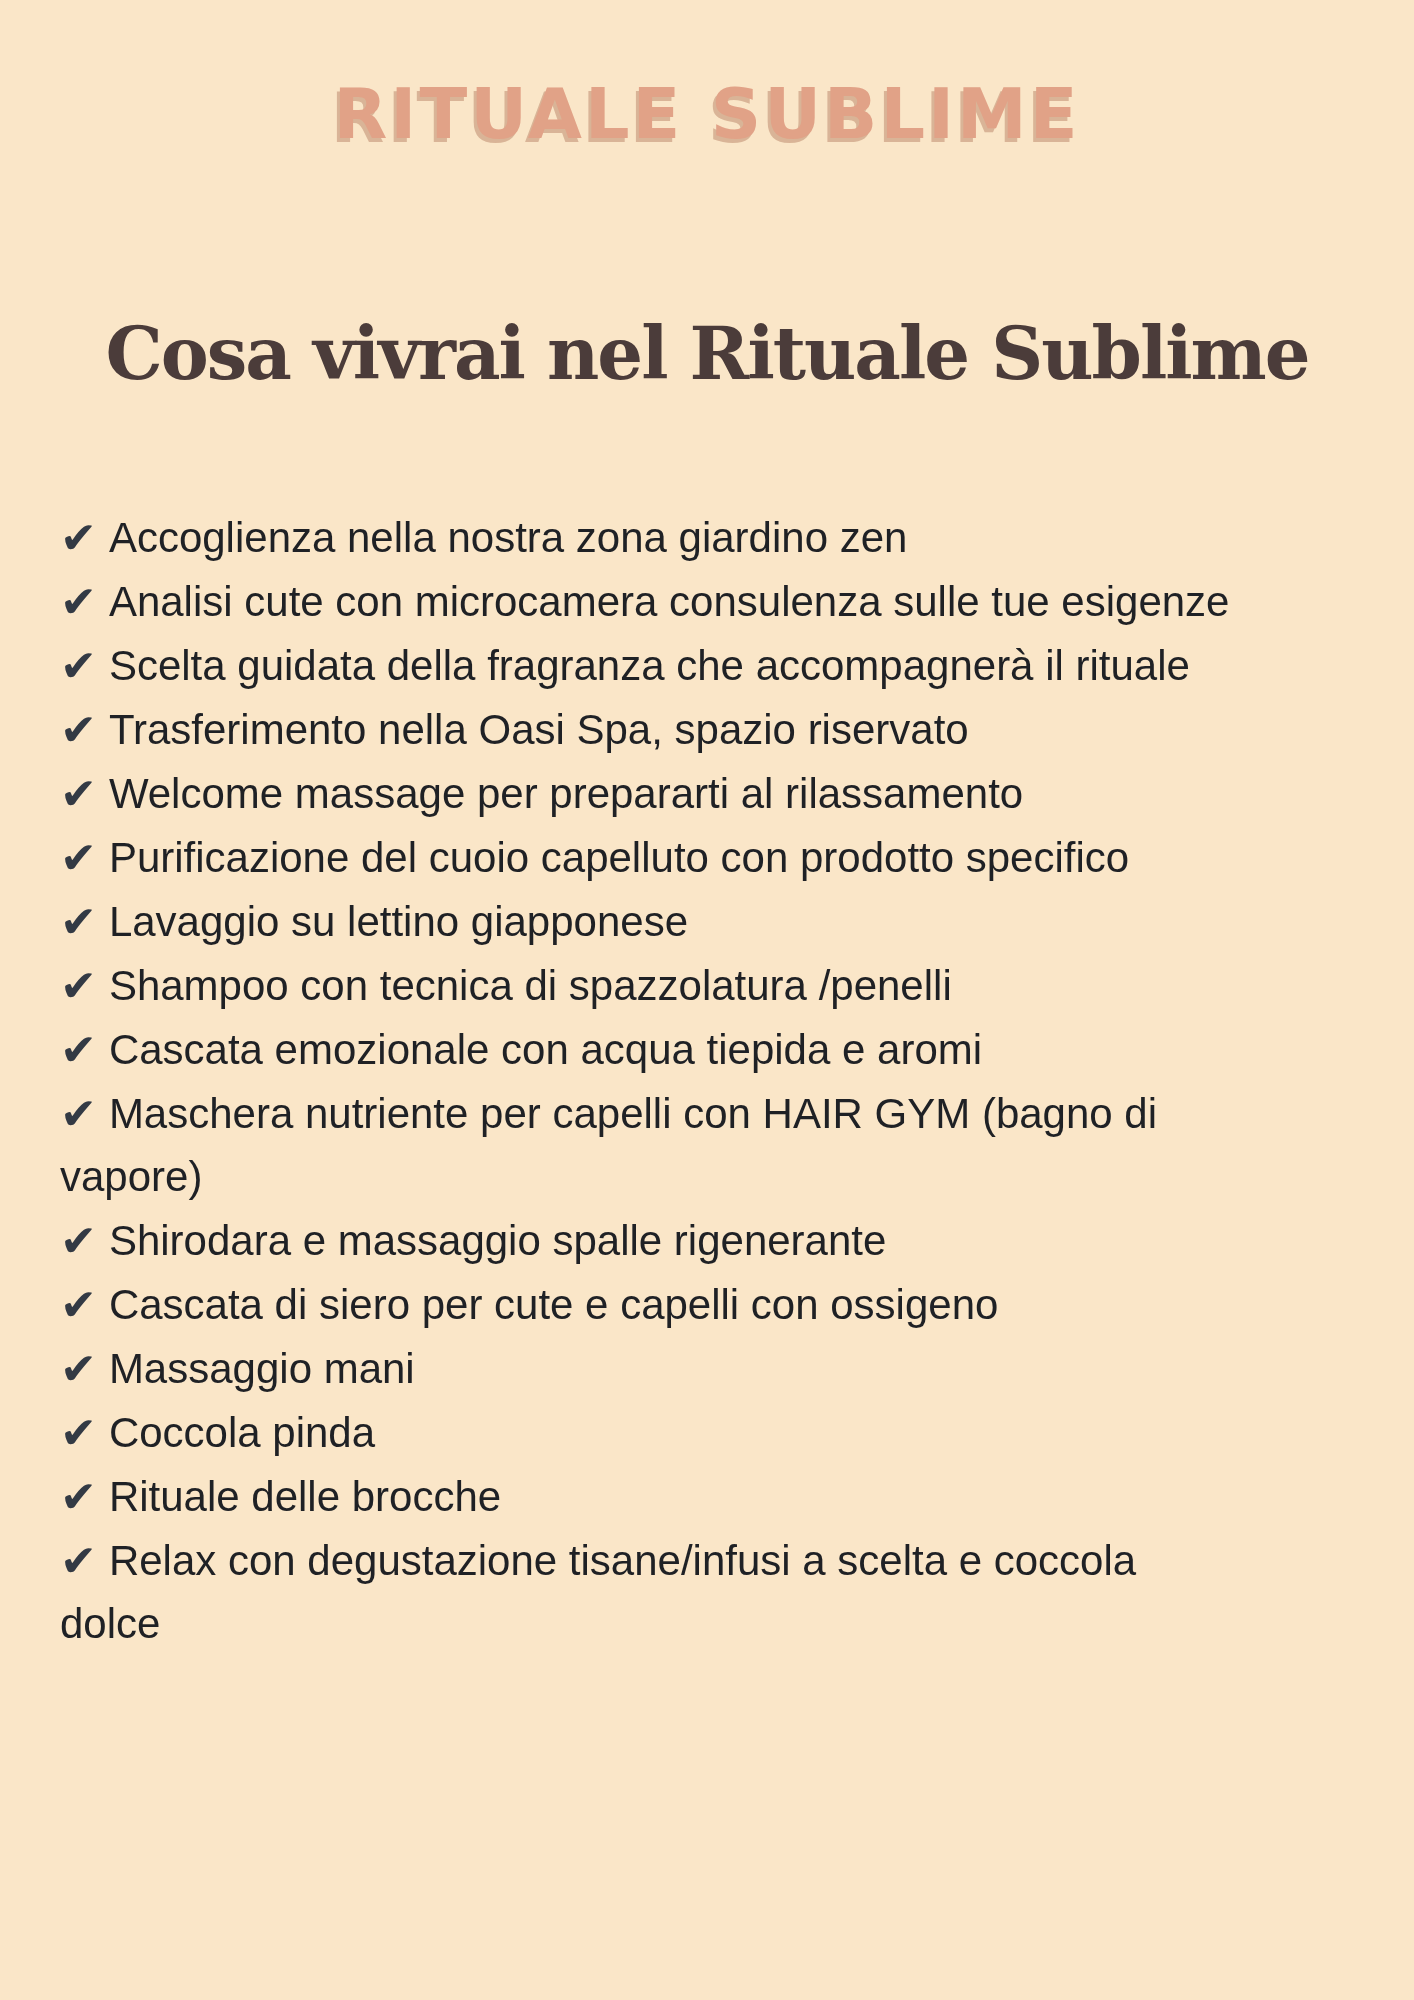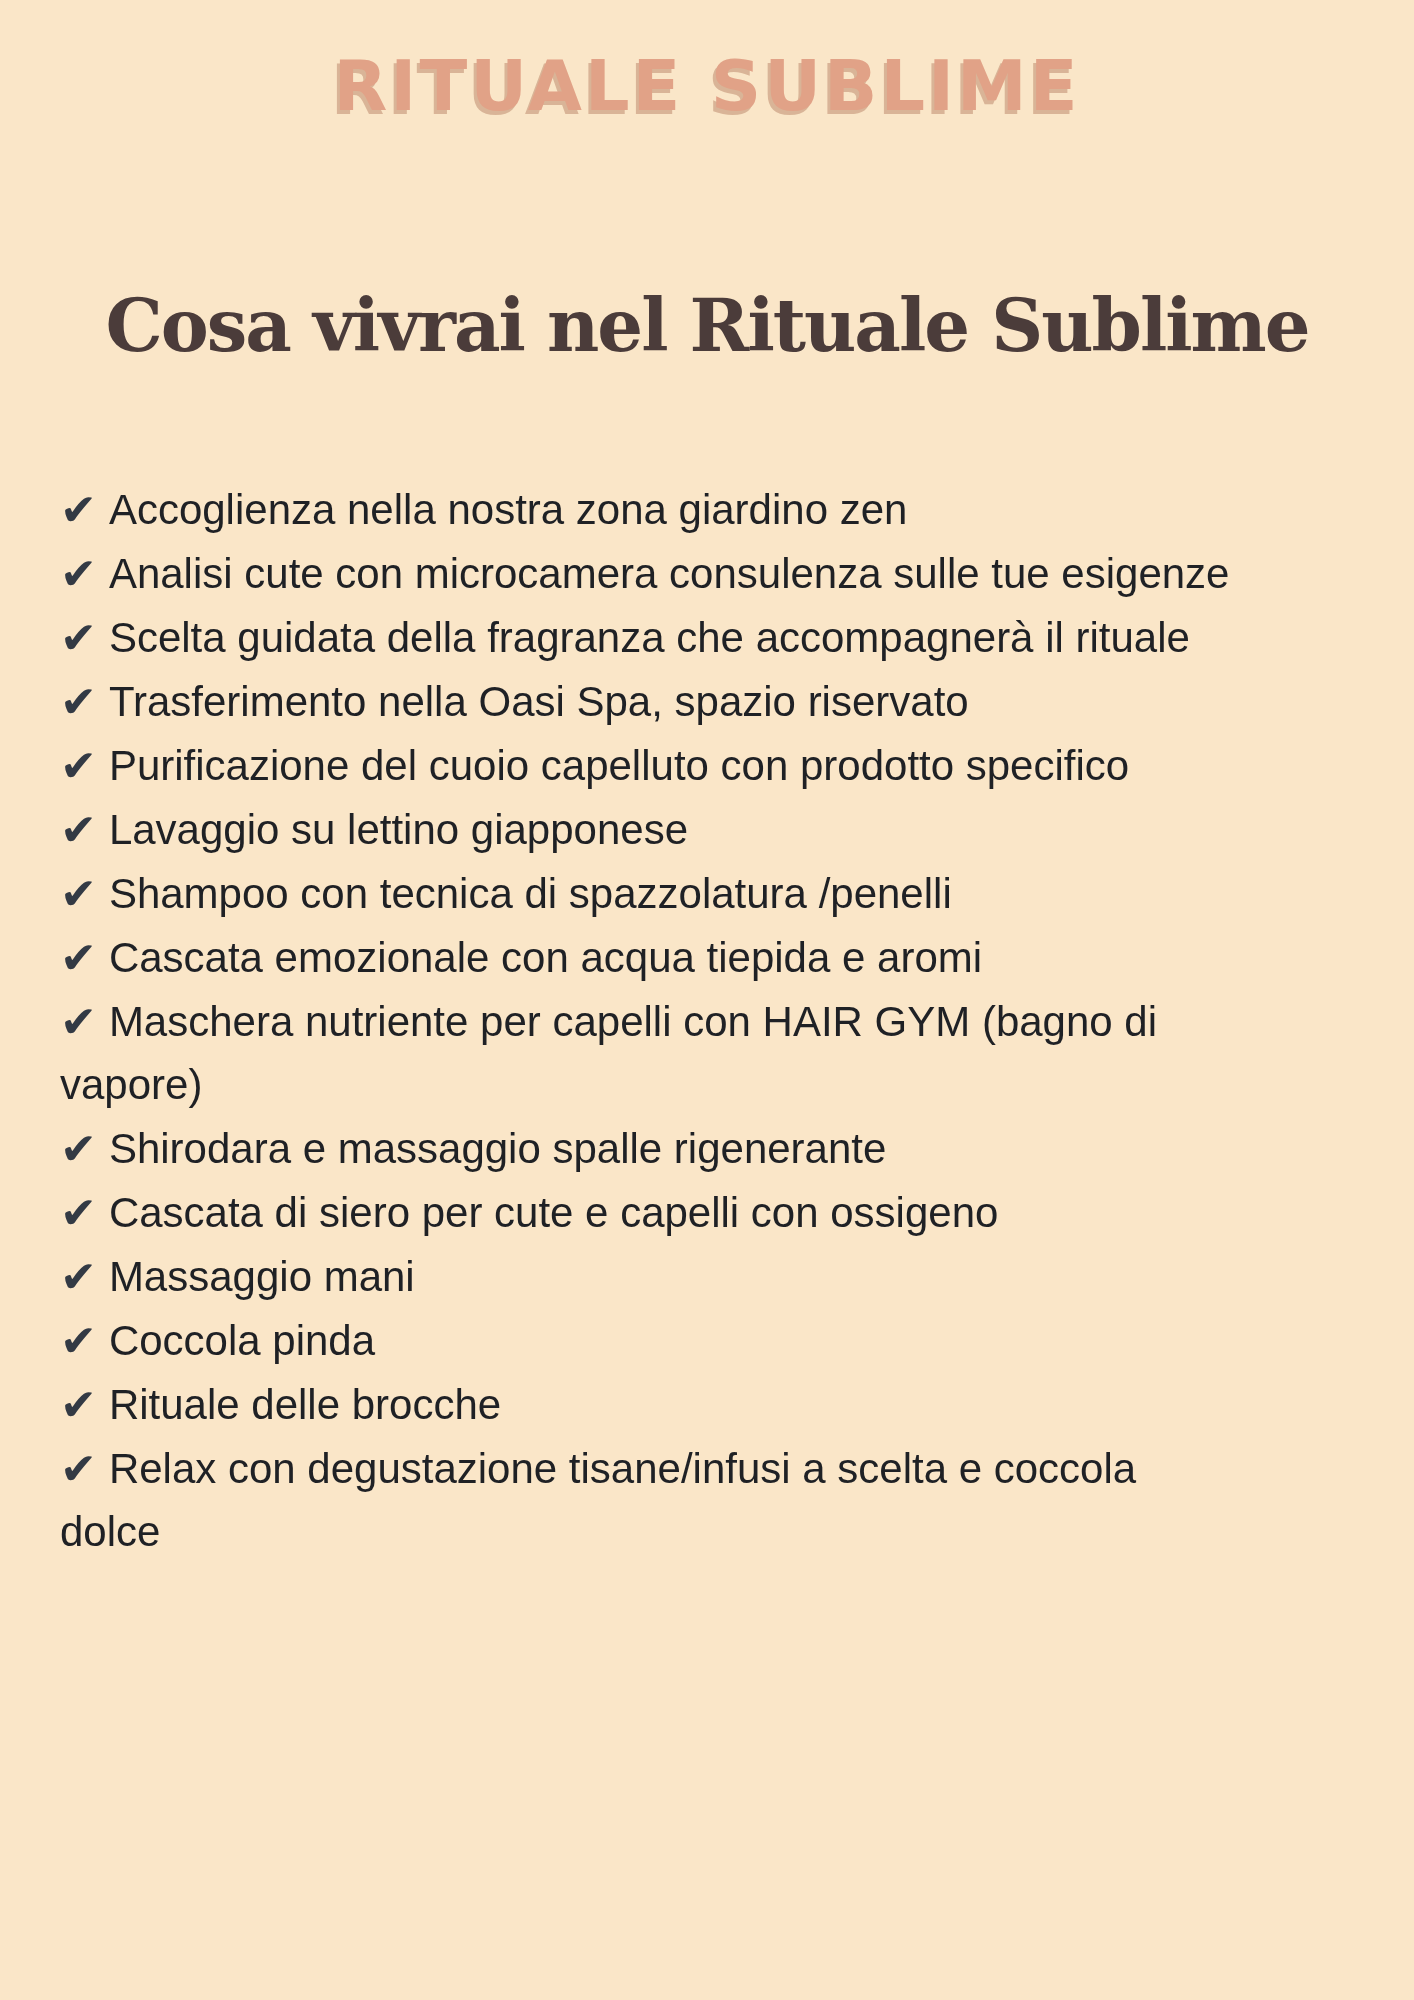--- a/index.html
+++ b/index.html
@@ -7,21 +7,21 @@
     padding: 0;
   }
   body {
     width: 1414px;
     height: 2000px;
     background: #fae6c8;
     overflow: hidden;
     font-family: "Liberation Sans", sans-serif;
   }
   .logo {
-    margin-top: 44px;
+    margin-top: 72px;
     text-align: center;
     font-family: "DejaVu Sans", sans-serif;
     font-weight: 800;
     font-size: 70px;
     line-height: 1.2;
     letter-spacing: 3px;
     color: #e1a287;
     text-shadow: -3px 4px 0 rgba(163, 99, 72, 0.38);
   }
   .heading {
@@ -57,20 +57,21 @@
 
 <div class="logo">RITUALE SUBLIME</div>
 
 <h1 class="heading">Cosa vivrai nel Rituale Sublime</h1>
 
 <div class="checklist">
     <div class="item"><span class="check">✔</span><span>Accoglienza nella nostra zona giardino zen</span></div>
     <div class="item"><span class="check">✔</span><span>Analisi cute con microcamera consulenza sulle tue esigenze</span></div>
     <div class="item"><span class="check">✔</span><span>Scelta guidata della fragranza che accompagnerà il rituale</span></div>
     <div class="item"><span class="check">✔</span><span>Trasferimento nella Oasi Spa, spazio riservato</span></div>
+    <div class="item"><span class="check">✔</span><span>Welcome massage per prepararti al rilassamento</span></div>
     <div class="item"><span class="check">✔</span><span>Purificazione del cuoio capelluto con prodotto specifico</span></div>
     <div class="item"><span class="check">✔</span><span>Lavaggio su lettino giapponese</span></div>
     <div class="item"><span class="check">✔</span><span>Shampoo con tecnica di spazzolatura /penelli</span></div>
     <div class="item"><span class="check">✔</span><span>Cascata emozionale con acqua tiepida e aromi</span></div>
     <div class="item"><span class="check">✔</span><span>Maschera nutriente per capelli con HAIR GYM (bagno di
 vapore)</span></div>
     <div class="item"><span class="check">✔</span><span>Shirodara e massaggio spalle rigenerante</span></div>
     <div class="item"><span class="check">✔</span><span>Cascata di siero per cute e capelli con ossigeno</span></div>
     <div class="item"><span class="check">✔</span><span>Massaggio mani</span></div>
     <div class="item"><span class="check">✔</span><span>Coccola pinda</span></div>

